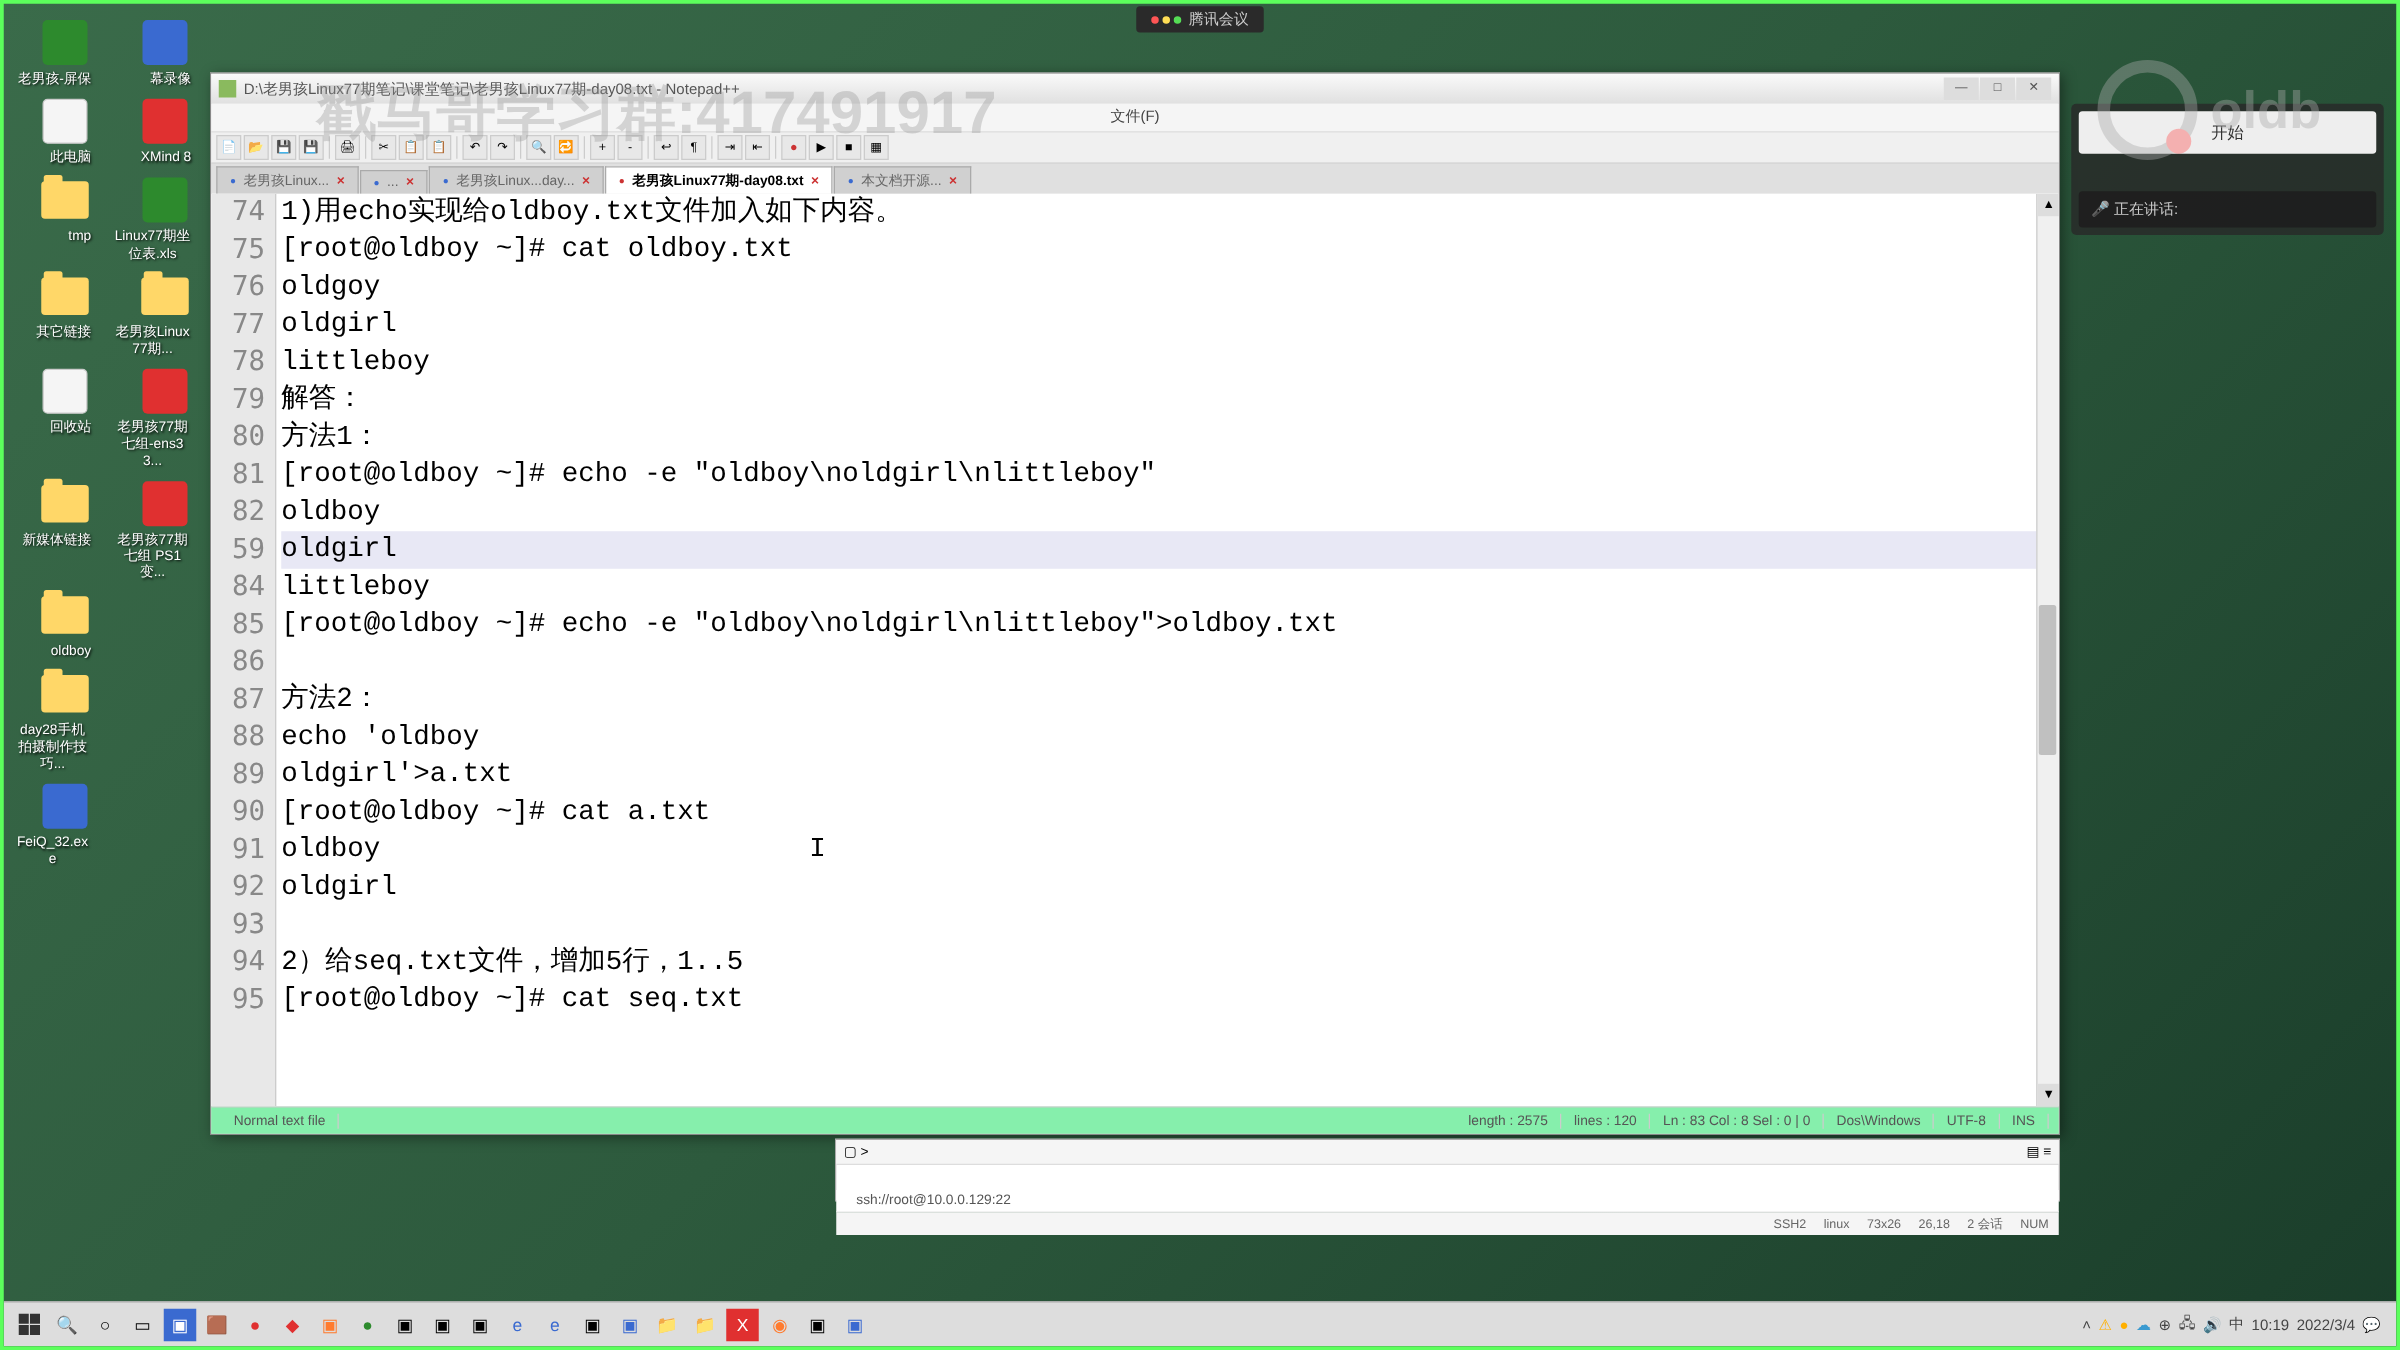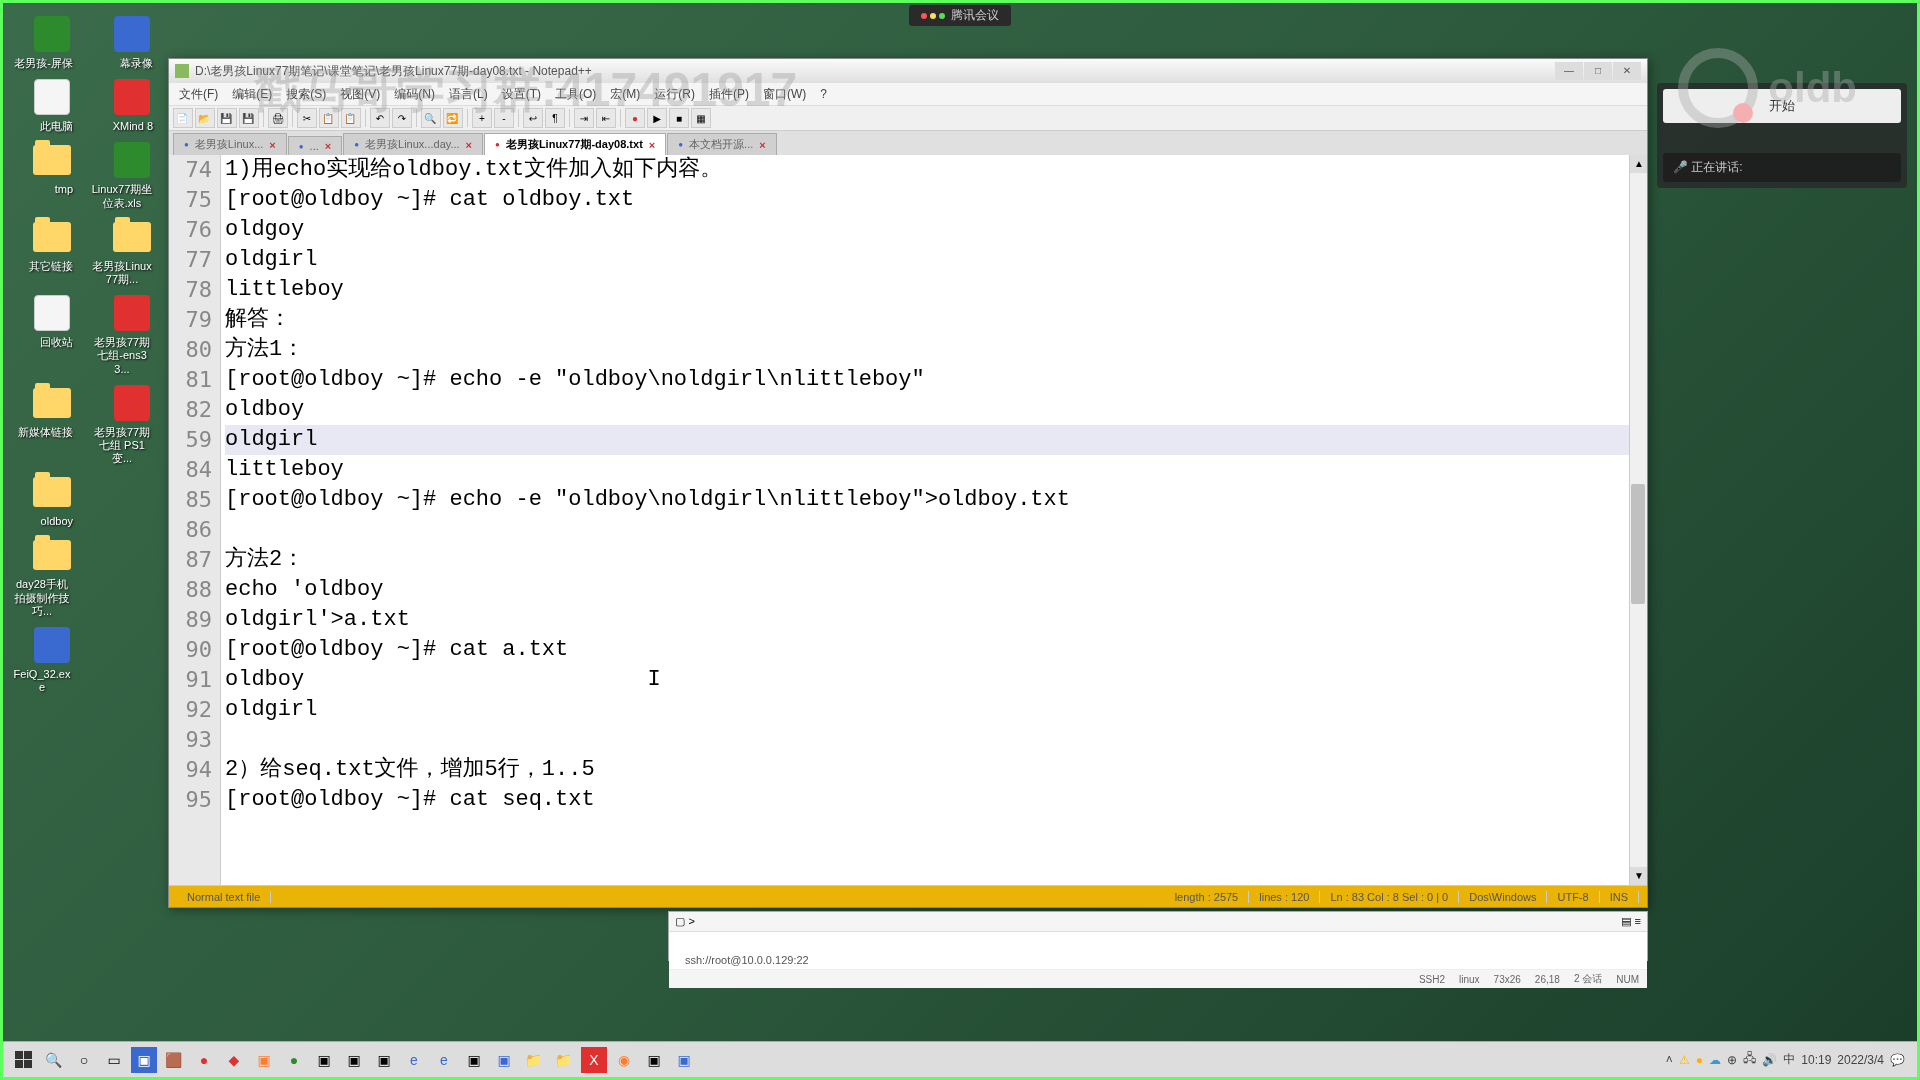--- a/index.html
+++ b/index.html
@@ -74,21 +74,21 @@
   display: flex; align-items: center; padding: 0 6px;
   font-size: 12px; color: #555;
 }
 .titlebar .ticon { width: 14px; height: 14px; background: #8aba5e; margin-right: 6px; }
 .titlebar .ttext { flex: 1; white-space: nowrap; overflow: hidden; }
 .titlebar .wbtns { display: flex; gap: 1px; }
 .titlebar .wbtn { width: 28px; height: 18px; background: #ddd; text-align: center; font-size: 10px; line-height: 18px; cursor: pointer; }
 
 .menubar {
   height: 22px; background: #f5f5f5; display: flex; align-items: center;
-  padding: 0 4px; font-size: 12px; gap: 2px; color: #444;
+  padding: 0 4px; font-size: 12px; gap: 2px; color: #444; flex-direction: column;
 }
 .menubar span { padding: 2px 6px; cursor: pointer; }
 
 .toolbar {
   height: 26px; background: #f0f0f0; border-top: 1px solid #ddd; border-bottom: 1px solid #ccc;
   display: flex; align-items: center; padding: 0 4px; gap: 2px;
 }
 .tbtn { width: 20px; height: 20px; background: #e8e8e8; border: 1px solid #ccc; cursor: pointer; font-size: 10px; display: flex; align-items: center; justify-content: center; }
 .tsep { width: 1px; height: 18px; background: #ccc; margin: 0 2px; }
 
@@ -119,21 +119,21 @@
   white-space: pre; overflow: hidden;
 }
 .line { height: 30px; line-height: 30px; }
 .line.hl { background: #e8e8f5; }
 
 .vscroll { position: absolute; right: 0; top: 0; width: 18px; height: 100%; background: #f0f0f0; border-left: 1px solid #ccc; }
 .vscroll .thumb { position: absolute; right: 2px; top: 45%; width: 14px; height: 120px; background: #c0c0c0; border-radius: 2px; }
 .vscroll .arr { position: absolute; width: 18px; height: 18px; background: #ddd; text-align: center; font-size: 10px; line-height: 18px; }
 
 .statusbar {
-  height: 22px; background: #eab308; border-top: 1px solid #ccc;
+  height: 22px; background: #86efac; border-top: 1px solid #ccc;
   display: flex; align-items: center; font-size: 11px; color: #555;
   padding: 1px 8px;
 }
 .statusbar .sseg { padding: 0 10px; border-right: 1px solid #ccc; }
 .statusbar .sfill { flex: 1; }
 
 
 .terminal {
   position: absolute; top: 908px; left: 665px;
   width: 980px; height: 50px;

